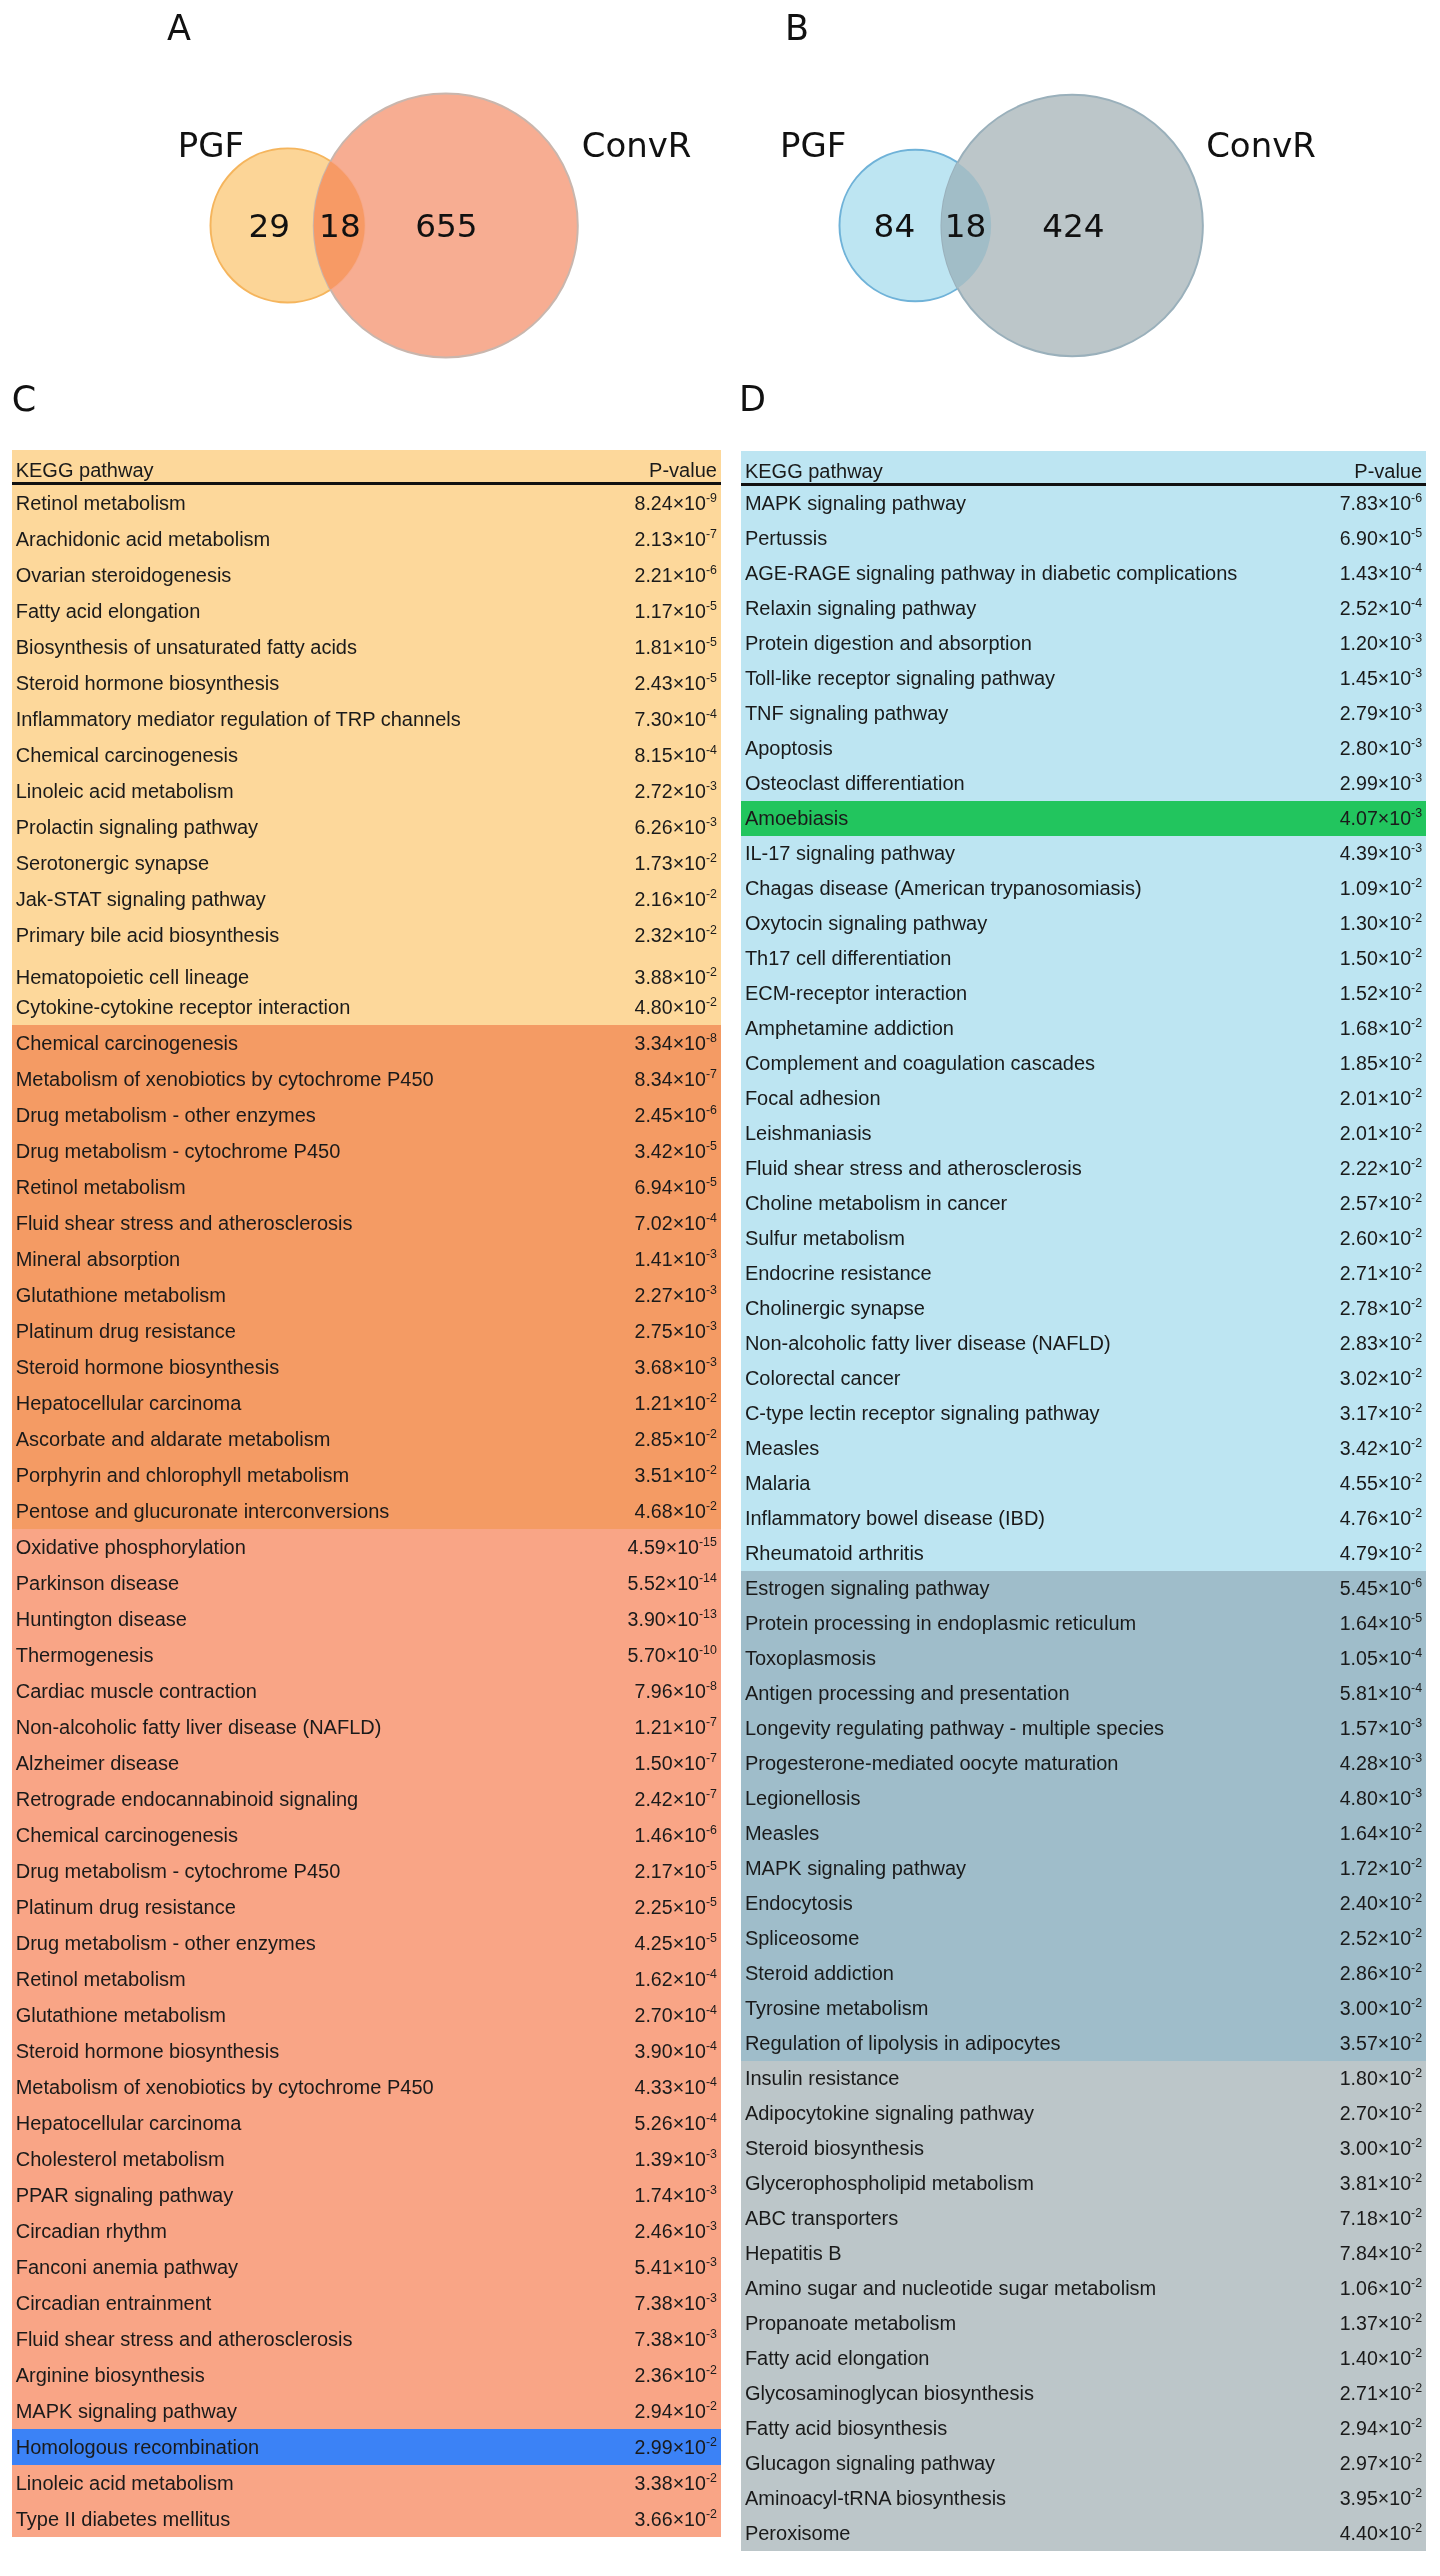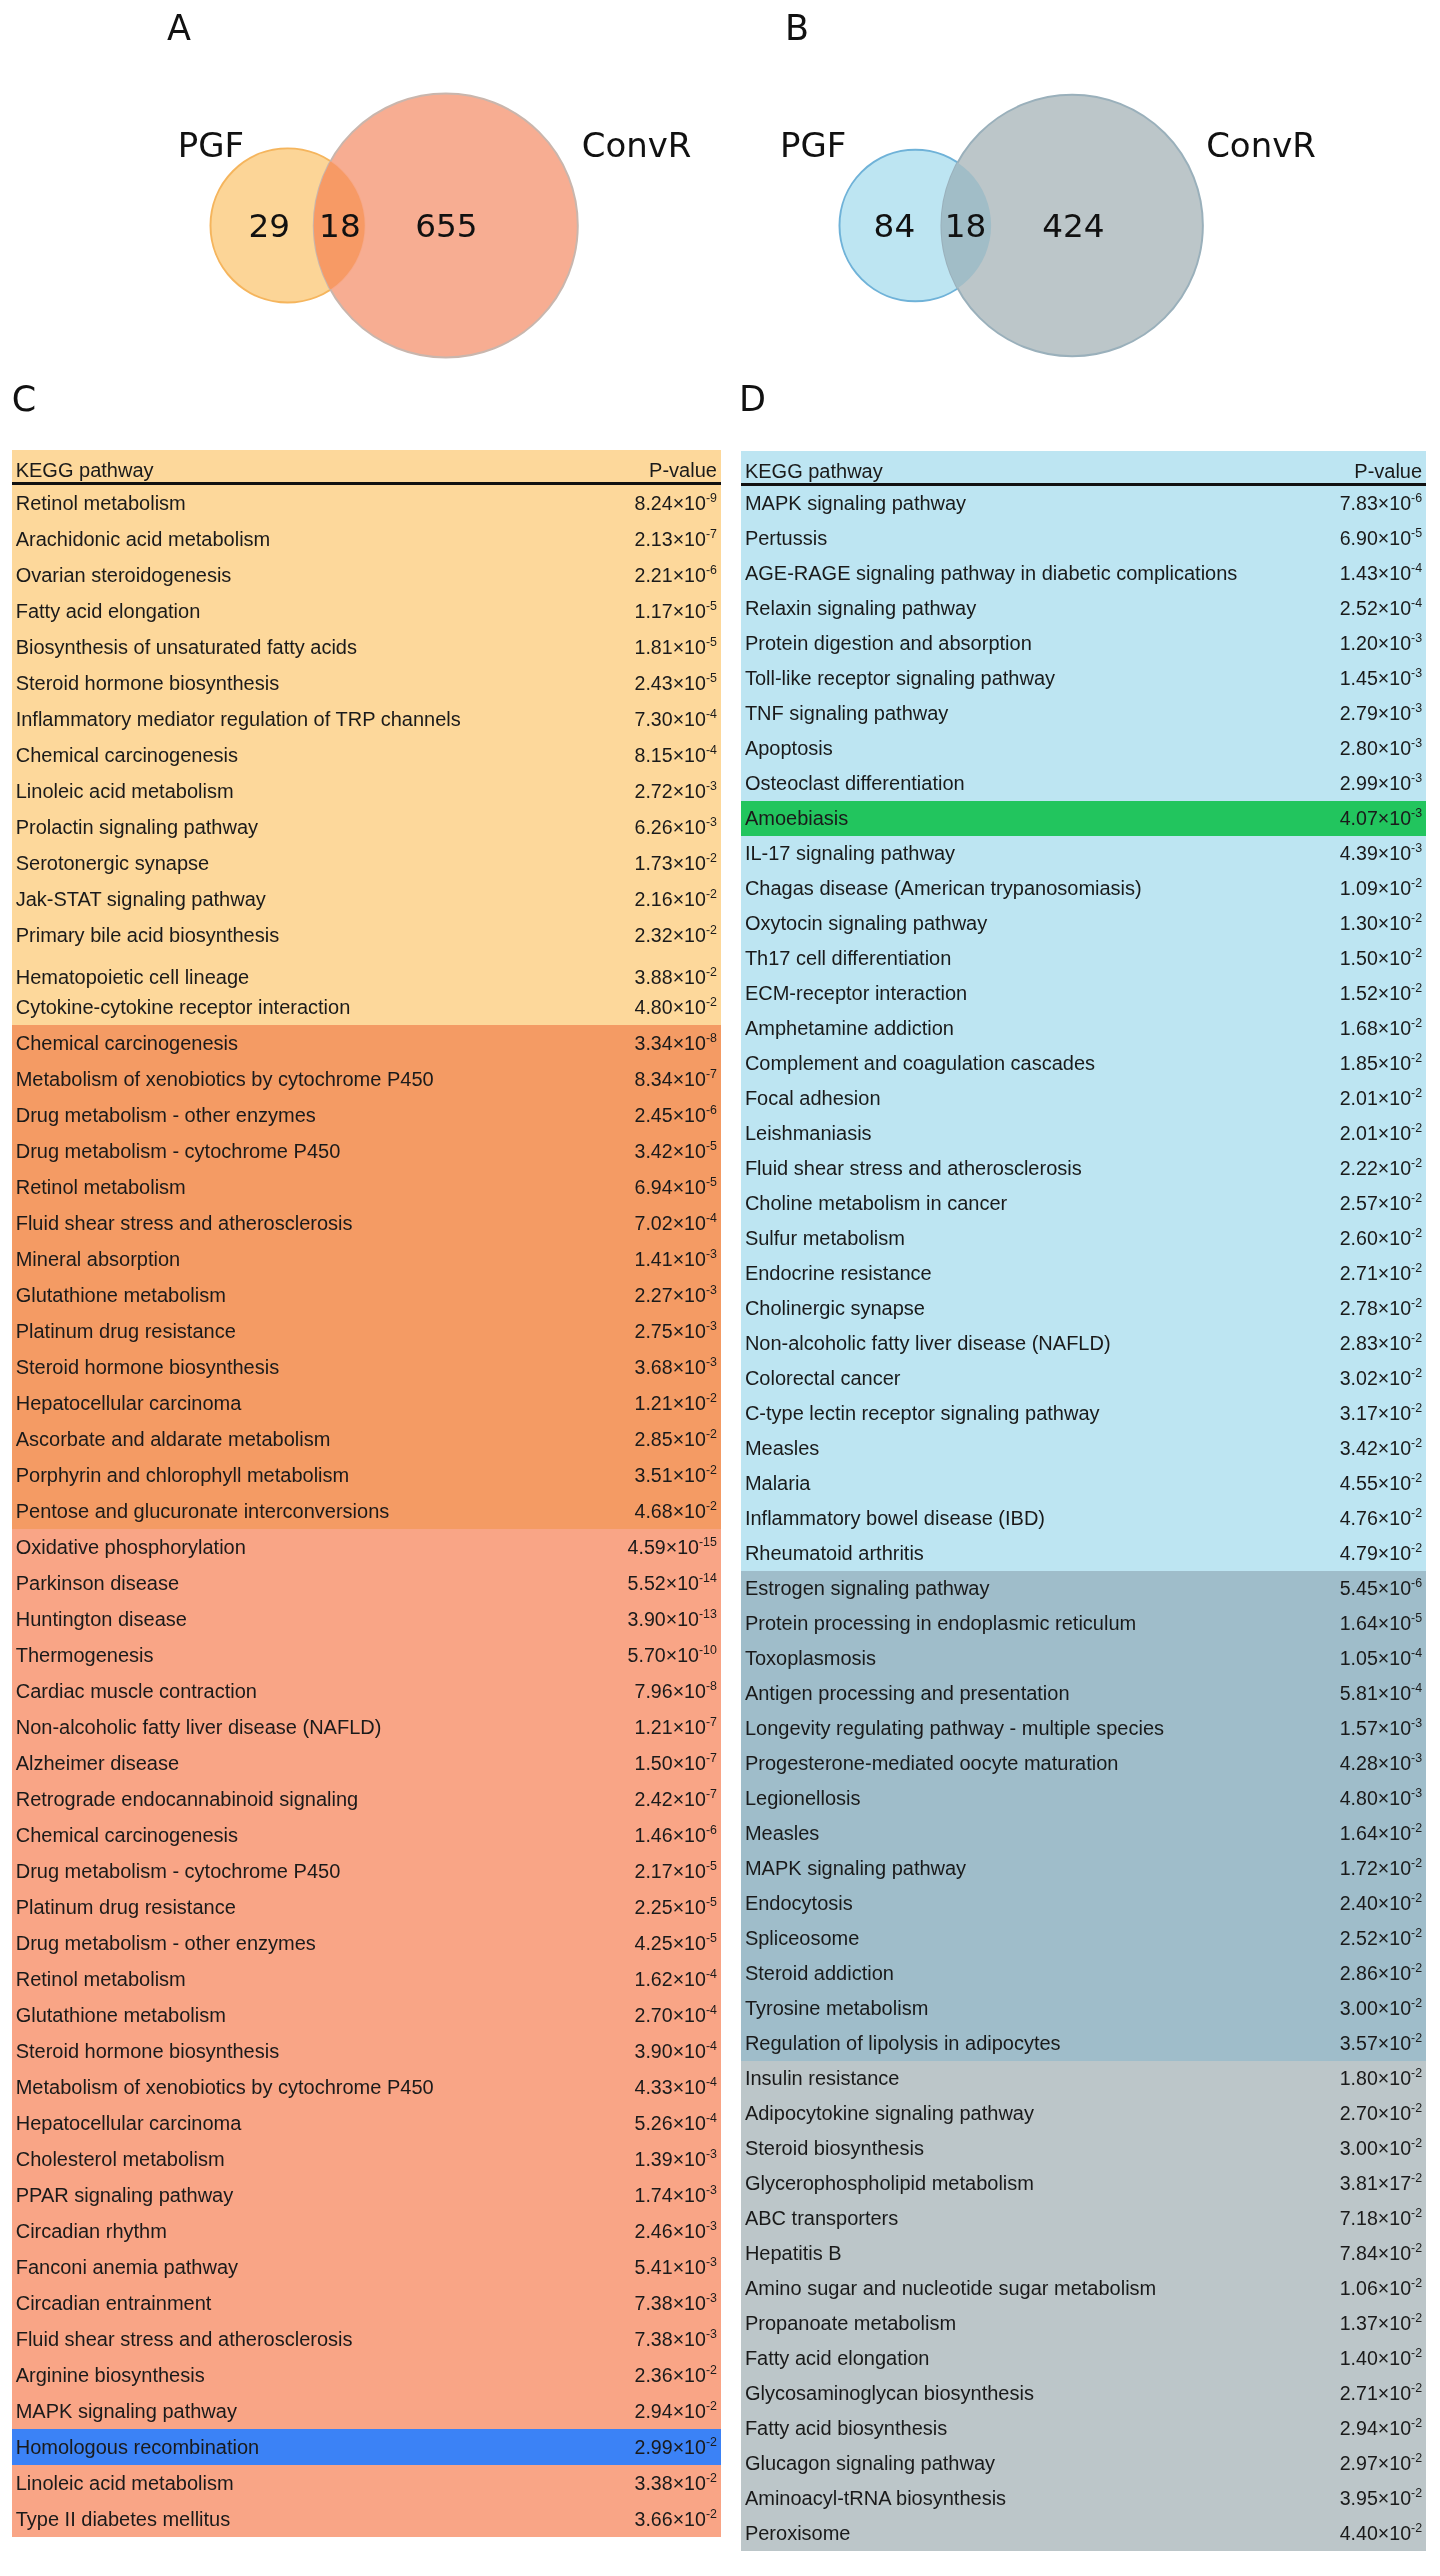--- a/index.html
+++ b/index.html
@@ -491,21 +491,21 @@
       <div class="row" style="background: rgb(188, 198, 201);">
         <span>Adipocytokine signaling pathway</span>
         <span class="p"><span>2.70×10</span><sup>-2</sup></span>
       </div>
       <div class="row" style="background: rgb(188, 198, 201);">
         <span>Steroid biosynthesis</span>
         <span class="p"><span>3.00×10</span><sup>-2</sup></span>
       </div>
       <div class="row" style="background: rgb(188, 198, 201);">
         <span>Glycerophospholipid metabolism</span>
-        <span class="p"><span>3.81×17</span><sup>-2</sup></span>
+        <span class="p"><span>3.81×10</span><sup>-2</sup></span>
       </div>
       <div class="row" style="background: rgb(188, 198, 201);">
         <span>ABC transporters</span>
         <span class="p"><span>7.18×10</span><sup>-2</sup></span>
       </div>
       <div class="row" style="background: rgb(188, 198, 201);">
         <span>Hepatitis B</span>
         <span class="p"><span>7.84×10</span><sup>-2</sup></span>
       </div>
       <div class="row" style="background: rgb(188, 198, 201);">

